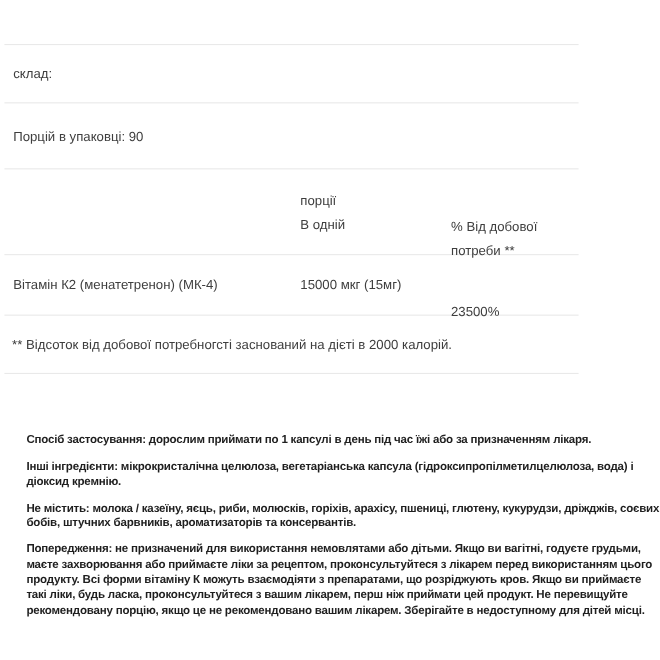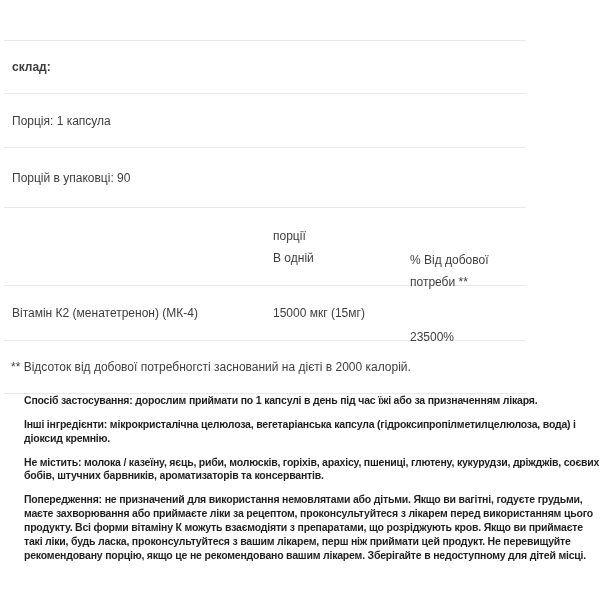--- a/index.html
+++ b/index.html
@@ -23,21 +23,21 @@
     border-top: 1px solid #e9e9e9;
     color: #3e3e3e;
     font-size: 12px;
   }
   .trow {
     display: flex;
     align-items: center;
     border-bottom: 1px solid #e9e9e9;
   }
   .row-simple   { height: 54px; padding-left: 8px; }
-  .row-r1       { height: 53px; font-weight: bold; }
+  .row-r1       { height: 53px; }
   .row-r3       { height: 60px; text-align: center; }
   .row-header   { height: 78px; }
   .row-data     { height: 55px; }
   .row-footnote { height: 53px; padding-left: 7px; }
 
   .col-name   { width: 269px; padding-left: 8px; }
   .col-amount { width: 137px; }
   .col-dv     { flex: 1; margin-top: 48px; }
 
   .hdr-cell span { display: block; line-height: 22px; }
@@ -62,23 +62,20 @@
 <body>
 
 <div class="page">
 
   <div class="info-table">
 
     <div class="trow row-simple row-r1">
       <span>склад:</span>
     </div>
 
-    <div class="trow row-simple">
-      <span>Порція: 1 капсула</span>
-    </div>
 
     <div class="trow row-simple row-r3">
       <span>Порцій в упаковці: 90</span>
     </div>
 
     <div class="trow row-header">
       <div class="col-name"></div>
       <div class="col-amount hdr-cell">
         <span>порції</span>
         <span>В одній</span>

